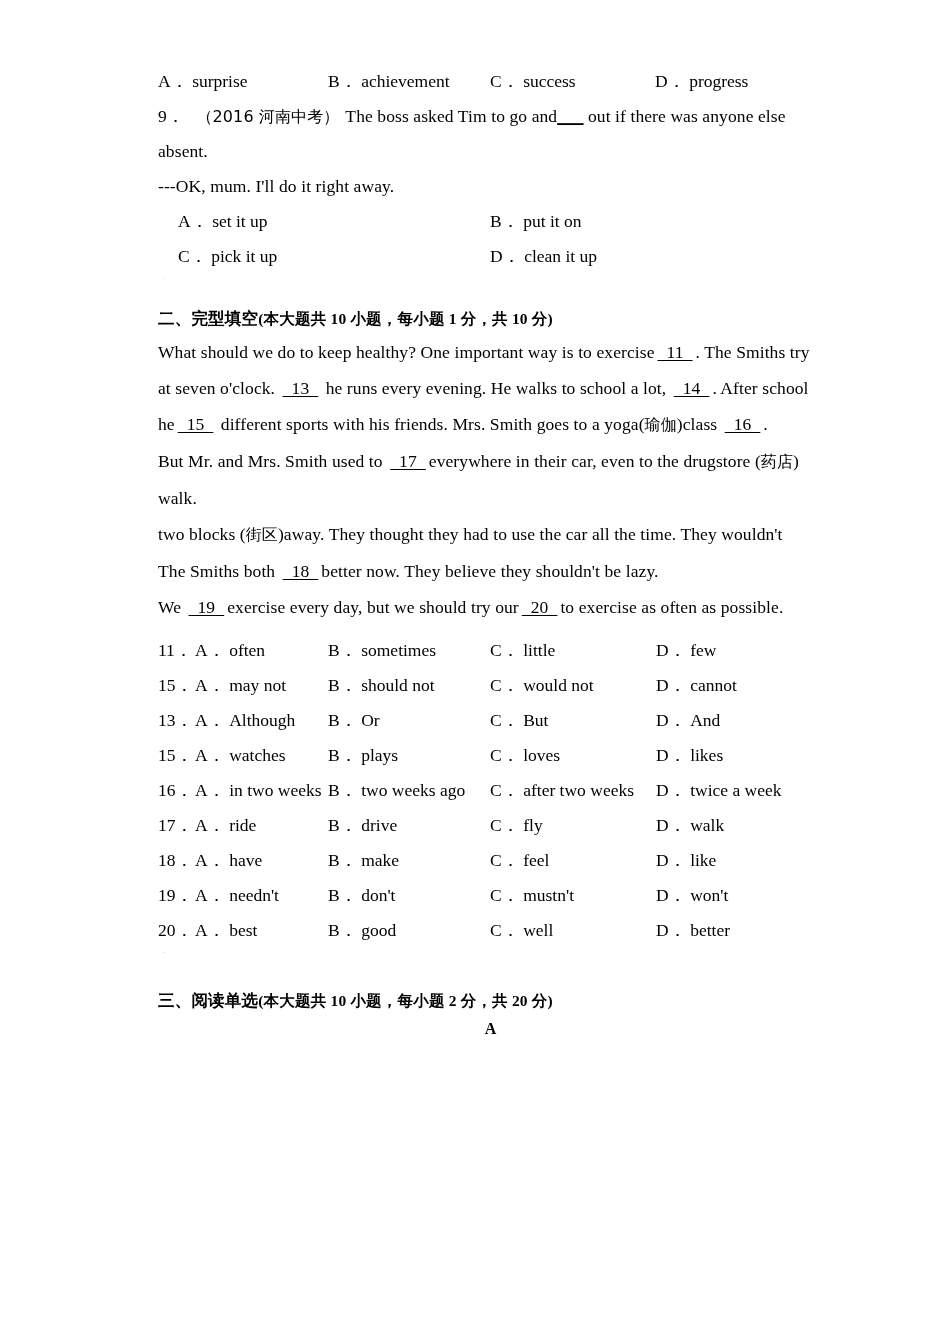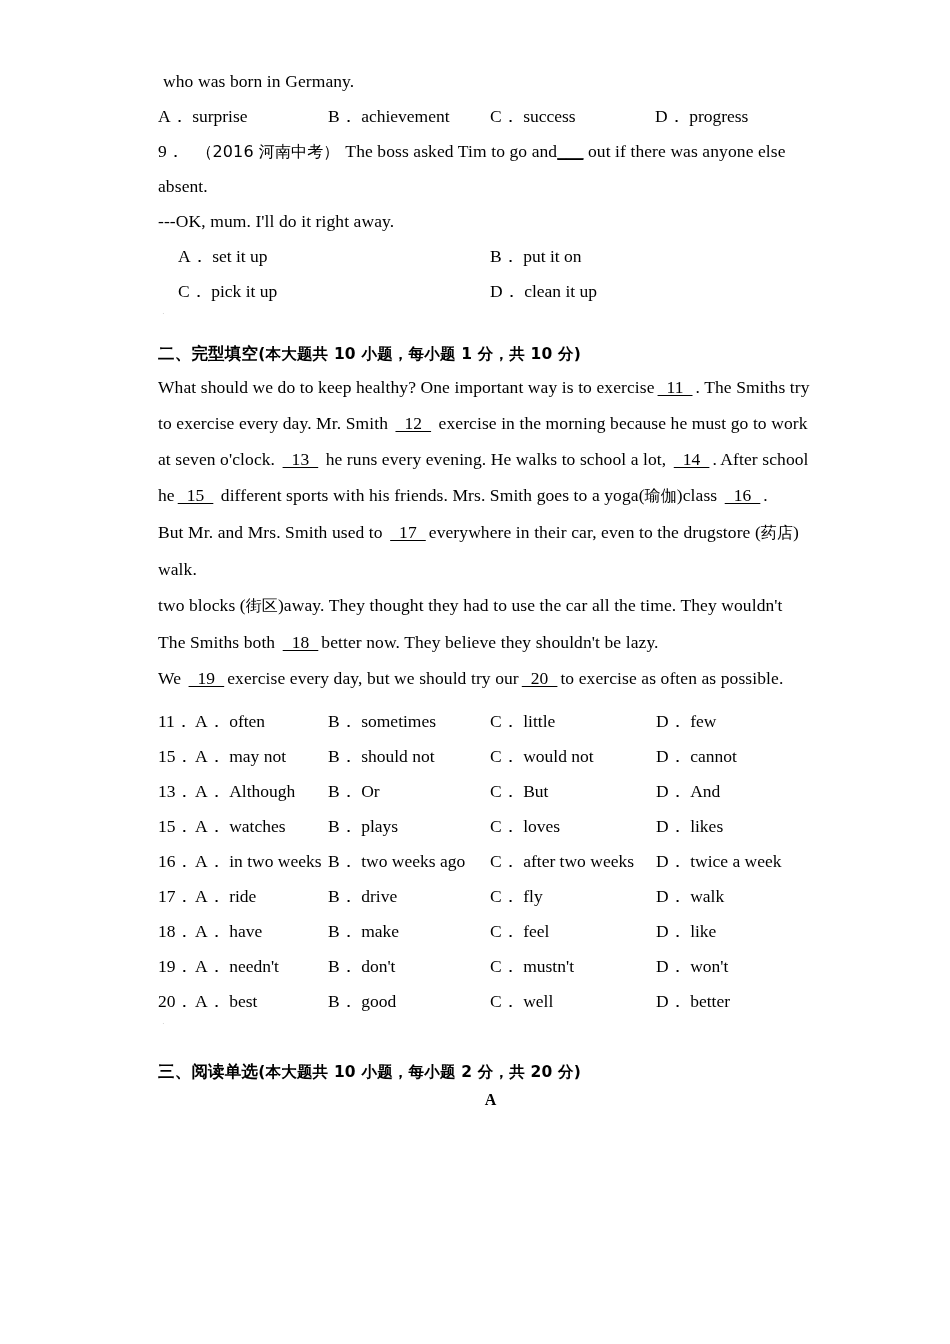--- a/index.html
+++ b/index.html
@@ -103,20 +103,21 @@
   .section-head {
     font-family: "DejaVu Sans", sans-serif;
     font-weight: bold;
     font-size: 16.5px;
     line-height: 30px;
     white-space: nowrap;
     letter-spacing: 0.2px;
   }
   .section-head .paren {
     font-size: 15.5px;
+    font-family: Liberation Serif, serif;
   }
 
   .centered-label {
     text-align: center;
     font-weight: bold;
     font-size: 16px;
     line-height: 26px;
     width: 665px;
   }
 
@@ -131,21 +132,20 @@
     height: 10px;
     padding-left: 4px;
   }
 </style>
 </head>
 <body>
 
 <div class="page">
   <div class="content">
 
-    <div class="line indent-sm"> who was born in Germany.</div>
 
     <div class="opt-row">
       <span class="col c0"><span class="letter">A</span><span>surprise</span></span>
       <span class="col c1"><span class="letter">B</span><span>achievement</span></span>
       <span class="col c2"><span class="letter">C</span><span>success</span></span>
       <span class="col c3"><span class="letter">D</span><span>progress</span></span>
     </div>
 
     <div class="line">
       <span>9．</span><span style="display:inline-block;width:12px"></span><span class="cn">（2016 河南中考）</span><span style="display:inline-block;width:6px"></span><span>The boss asked Tim to go and</span><span class="blank-empty">___</span><span> out if there was anyone else</span>
@@ -166,21 +166,20 @@
 
     <div class="artifact">·</div>
     <div class="spacer-20"></div>
 
     <div class="section-head">
       <span>二、完型填空</span><span class="paren">(本大题共 10 小题，每小题 1 分，共 10 分)</span>
     </div>
 
     <div>
       <div class="passage-line" id="pl0"><span>What should we do to keep healthy? One important way is to exercise</span><span class="blank">  11  </span><span>. The Smiths try</span></div>
-      <div class="passage-line" id="pl1"><span>to exercise every day. Mr. Smith </span><span class="blank">  12  </span><span> exercise in the morning because he must go to work</span></div>
       <div class="passage-line" id="pl2"><span>at seven o'clock. </span><span class="blank">  13  </span><span> he runs every evening. He walks to school a lot, </span><span class="blank">  14  </span><span>. After school</span></div>
       <div class="passage-line" id="pl3"><span>he</span><span class="blank">  15  </span><span> different sports with his friends. Mrs. Smith goes to a yoga(</span><span class="cn">瑜伽</span><span>)class </span><span class="blank">  16  </span><span>.</span></div>
       <div class="passage-line" id="pl4"><span>But Mr. and Mrs. Smith used to </span><span class="blank">  17  </span><span>everywhere in their car, even to the drugstore (</span><span class="cn">药店</span><span>)</span></div>
       <div class="passage-line" id="pl6"><span>walk.</span></div>
       <div class="passage-line" id="pl5"><span>two blocks (</span><span class="cn">街区</span><span>)away. They thought they had to use the car all the time. They wouldn't</span></div>
       <div class="passage-line" id="pl7"><span>The Smiths both </span><span class="blank">  18  </span><span>better now. They believe they shouldn't be lazy.</span></div>
       <div class="passage-line" id="pl8"><span>We </span><span class="blank">  19  </span><span>exercise every day,  but we should try our</span><span class="blank">  20  </span><span>to exercise as often as possible.</span></div>
     </div>
 
     <div class="spacer-8"></div>

